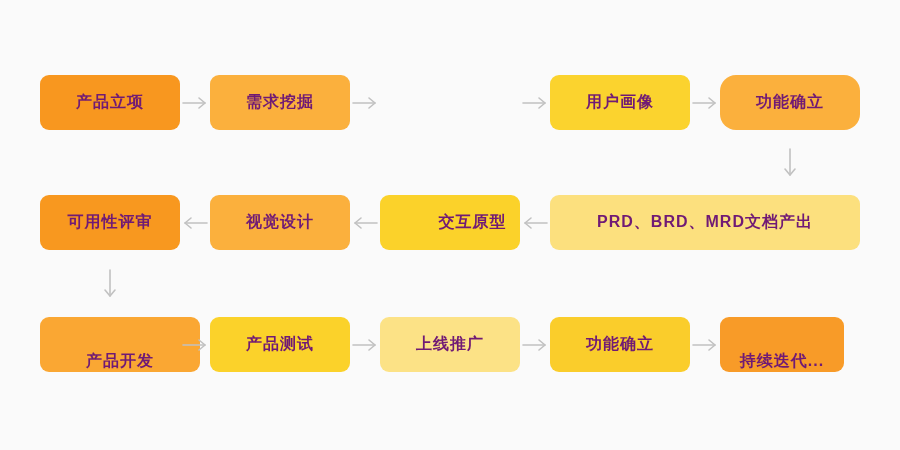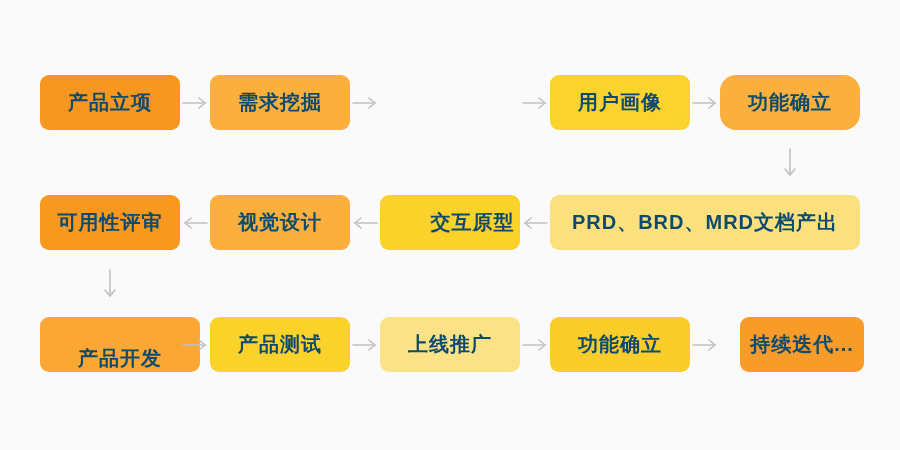--- a/index.html
+++ b/index.html
@@ -18,23 +18,23 @@
   .node {
     position: absolute;
     height: 55px;
     border-radius: 9px;
     display: flex;
     align-items: center;
     justify-content: center;
     box-sizing: border-box;
   }
   .node-label {
-    font-size: 20px;
+    font-size: 16px;
     font-weight: 600;
-    color: #0c4a6e;
+    color: #701a75;
     letter-spacing: 1px;
     white-space: nowrap;
   }
   .arrow {
     position: absolute;
     display: block;
   }
 </style>
 </head>
 <body>
@@ -97,21 +97,21 @@
     </div>
     <div class="node" style="left: 210px; top: 317px; width: 140px; background: rgb(251, 210, 42);">
       <span class="node-label">产品测试</span>
     </div>
     <div class="node" style="left: 380px; top: 317px; width: 140px; background: rgb(252, 226, 134);">
       <span class="node-label">上线推广</span>
     </div>
     <div class="node" style="left: 550px; top: 317px; width: 140px; background: rgb(250, 205, 43);">
       <span class="node-label">功能确立</span>
     </div>
-    <div class="node" style="left: 740px; top: 317px; width: 124px; background: rgb(248, 155, 40);">
+    <div class="node" style="left: 720px; top: 317px; width: 124px; background: rgb(248, 155, 40); align-items: flex-end;">
       <span class="node-label">持续迭代...</span>
     </div>
     <span class="arrow" style="left: 182px; top: 337.5px;"><svg width="26" height="14">
         <polyline points="1,7 23,7" fill="none" stroke="#C1C1C1" stroke-width="1.6" stroke-linecap="round" stroke-linejoin="round"></polyline>
         <polyline points="17,2 23,7 17,12" fill="none" stroke="#C1C1C1" stroke-width="1.6" stroke-linecap="round" stroke-linejoin="round"></polyline>
       </svg></span>
     <span class="arrow" style="left: 352px; top: 337.5px;"><svg width="26" height="14">
         <polyline points="1,7 23,7" fill="none" stroke="#C1C1C1" stroke-width="1.6" stroke-linecap="round" stroke-linejoin="round"></polyline>
         <polyline points="17,2 23,7 17,12" fill="none" stroke="#C1C1C1" stroke-width="1.6" stroke-linecap="round" stroke-linejoin="round"></polyline>
       </svg></span>

